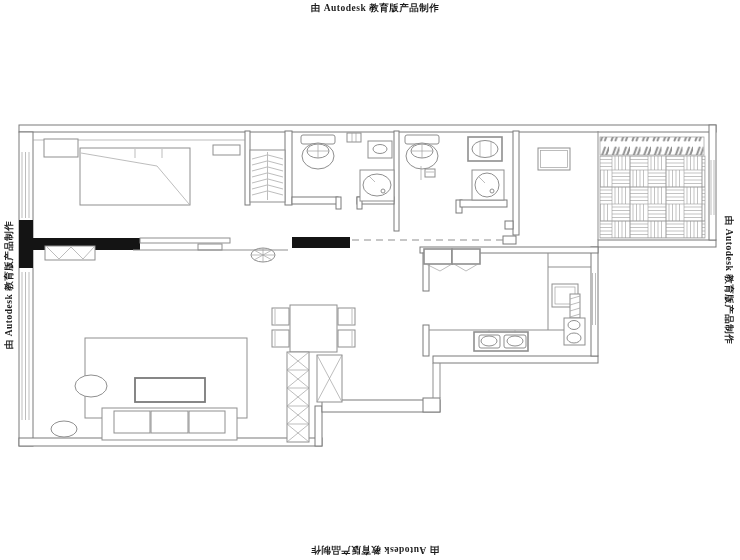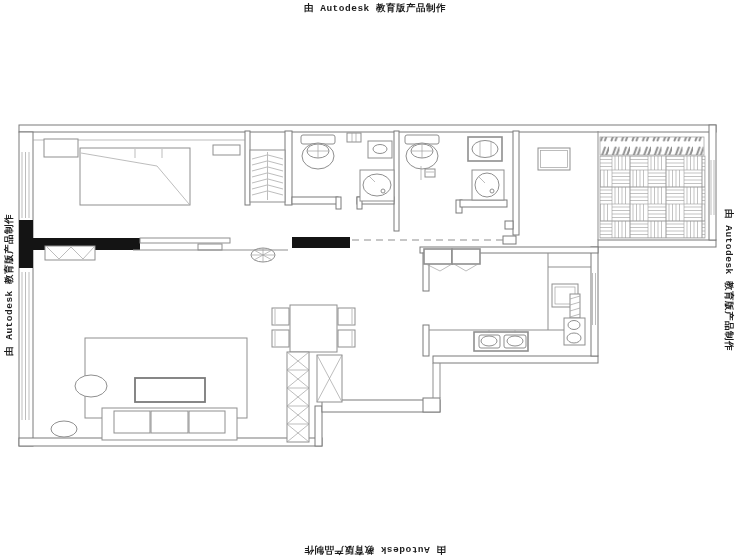--- a/index.html
+++ b/index.html
@@ -1,17 +1,17 @@
 <!DOCTYPE html>
 <html><head>
 <meta charset="utf-8">
 <style>
   html,body{margin:0;padding:0;background:#ffffff;}
   .canvas{position:relative;width:740px;height:560px;background:#ffffff;overflow:hidden;
-          font-family:Liberation Mono, monospace;}
+          font-family:Liberation Serif, serif;}
   .wm{position:absolute;font-size:9.5px;font-weight:bold;color:#1c1c1c;white-space:nowrap;
       letter-spacing:.5px;}
   .wm-top{left:375px;top:8px;transform:translate(-50%,-50%);}
   .wm-left{left:9px;top:285px;transform:translate(-50%,-50%) rotate(-90deg);}
   .wm-right{left:728px;top:280px;transform:translate(-50%,-50%) rotate(90deg);}
   .wm-bottom{left:375px;top:549px;transform:translate(-50%,-50%) rotate(180deg);}
   svg{position:absolute;left:0;top:0;}
   .ln{fill:none;stroke:#8f8f8f;stroke-width:1;}
   .lt{fill:none;stroke:#a0a0a0;stroke-width:.7;}
   .wall{fill:#ffffff;stroke:#7a7a7a;stroke-width:1;}

